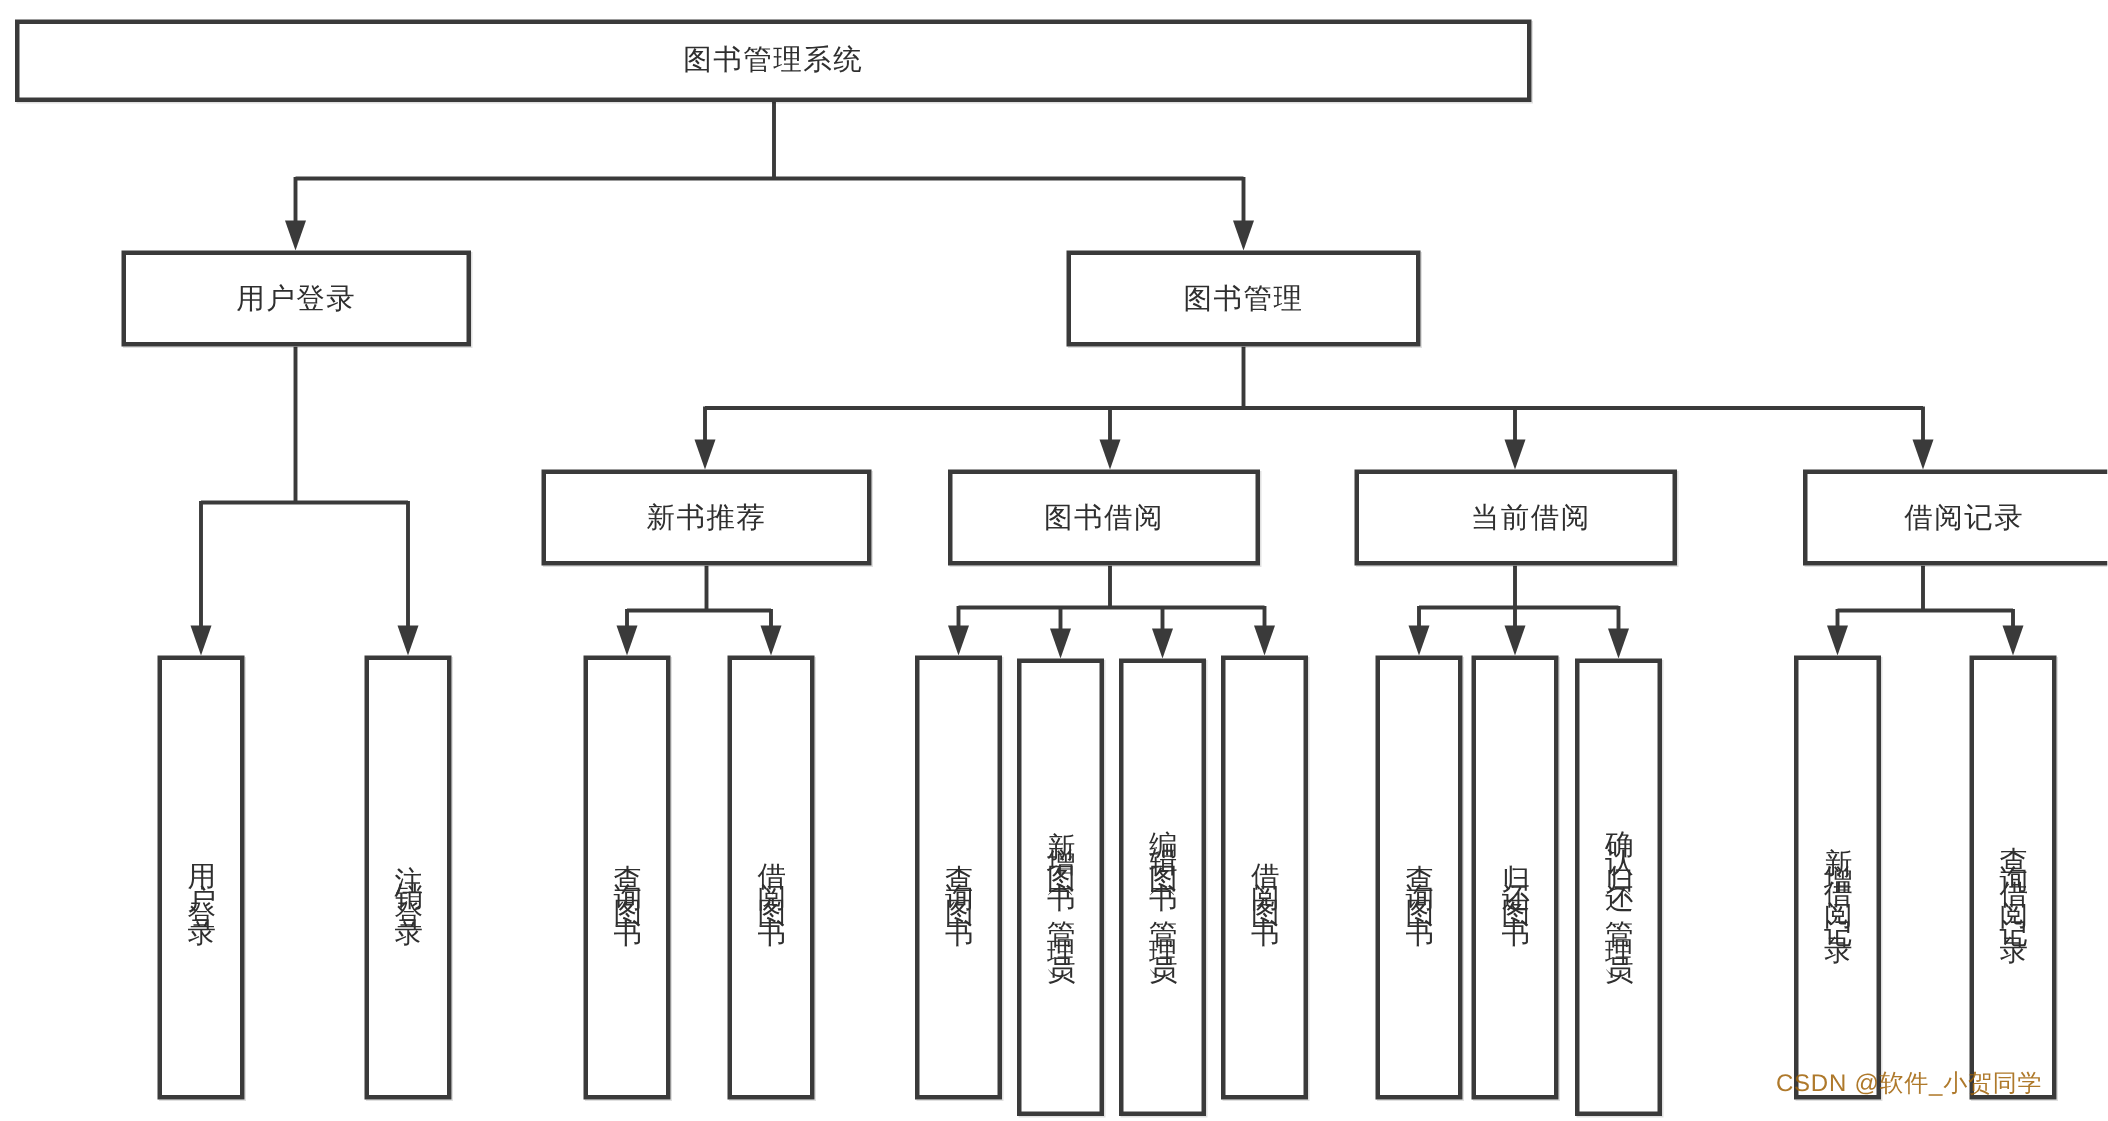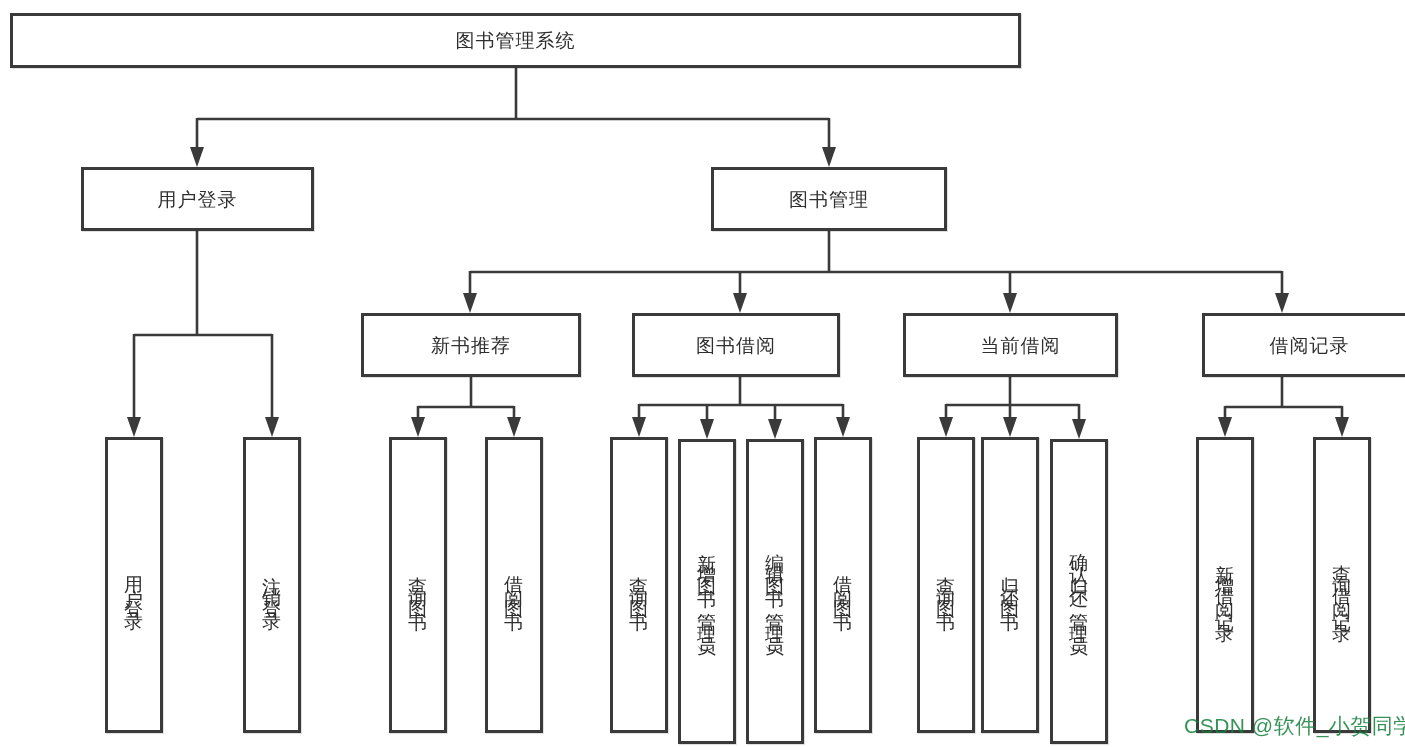--- a/index.html
+++ b/index.html
@@ -40,22 +40,22 @@
   .v-node{
     writing-mode:vertical-lr;
     text-orientation:mixed;
     letter-spacing:12px;
     font-size:19px;
   }
   .watermark{
     position:absolute;
     left:1184px;top:712px;
     width:212px;
-    font-size:21px;
-    color:#15803d;
+    font-size:16px;
+    color:#a16207;
     opacity:0.85;
     white-space:nowrap;
     z-index:5;
     letter-spacing:0.5px;
   }
 </style>
 </head>
 <body>
 
 <div class="canvas">

